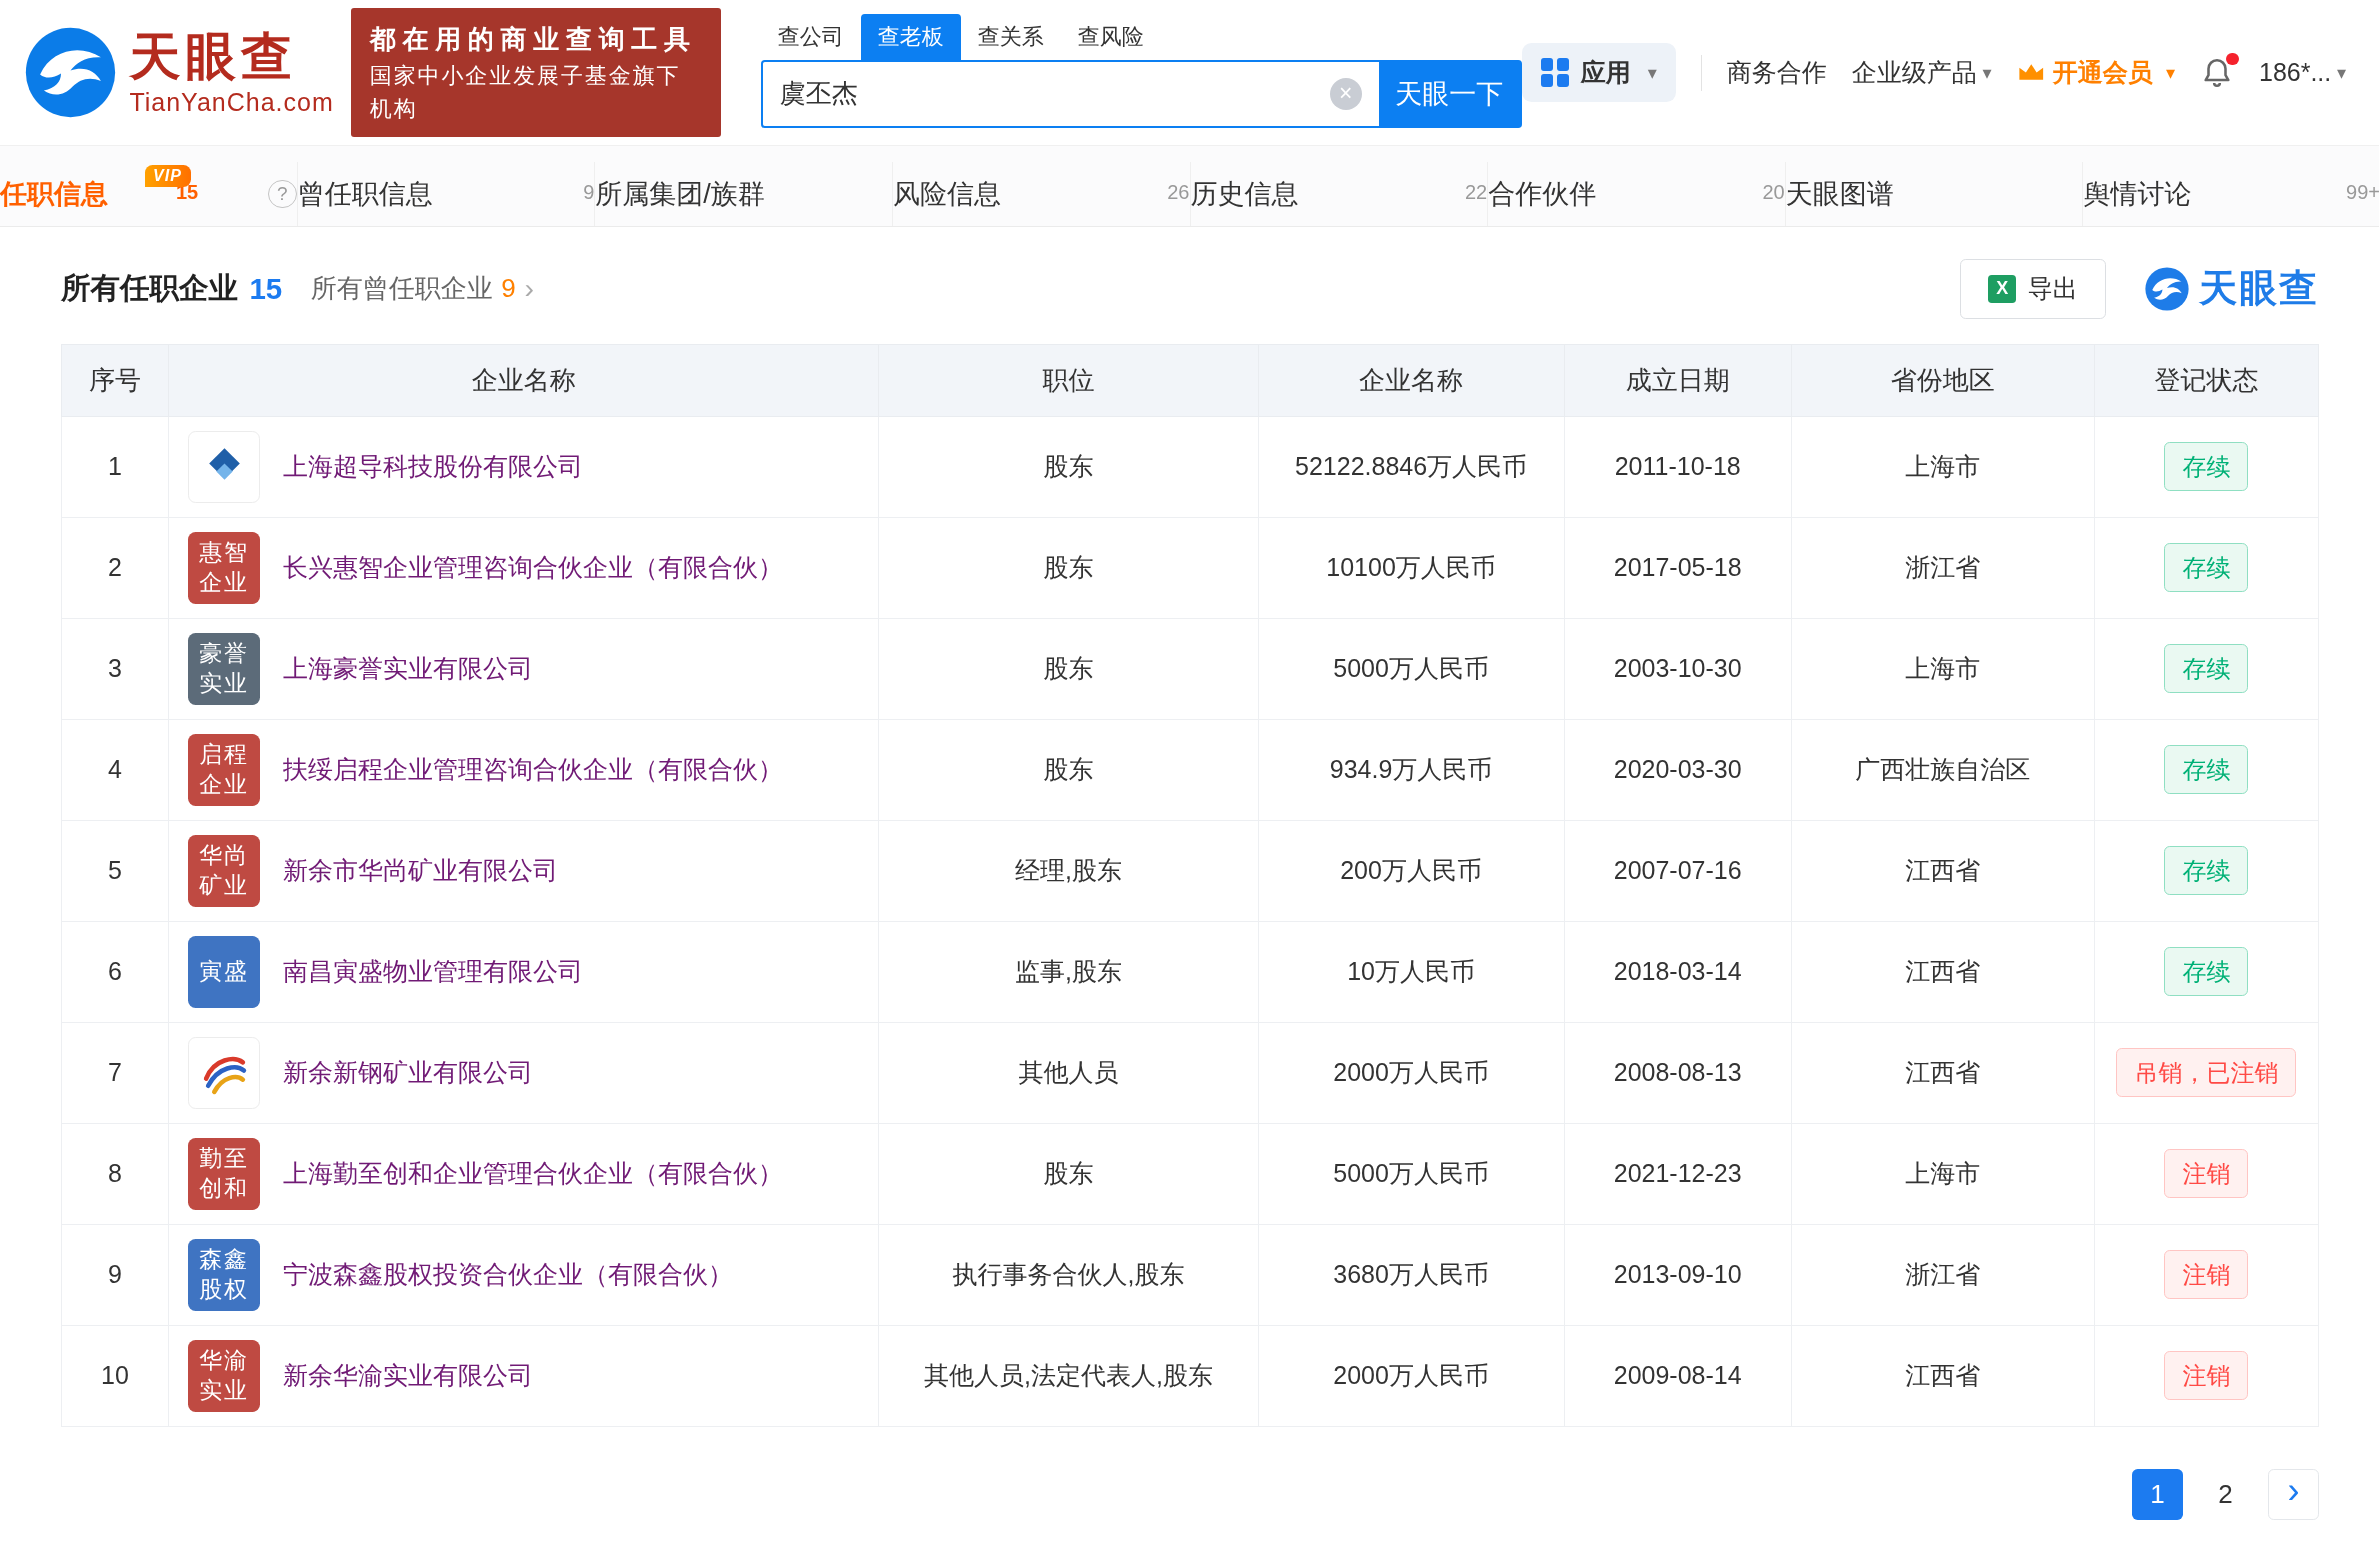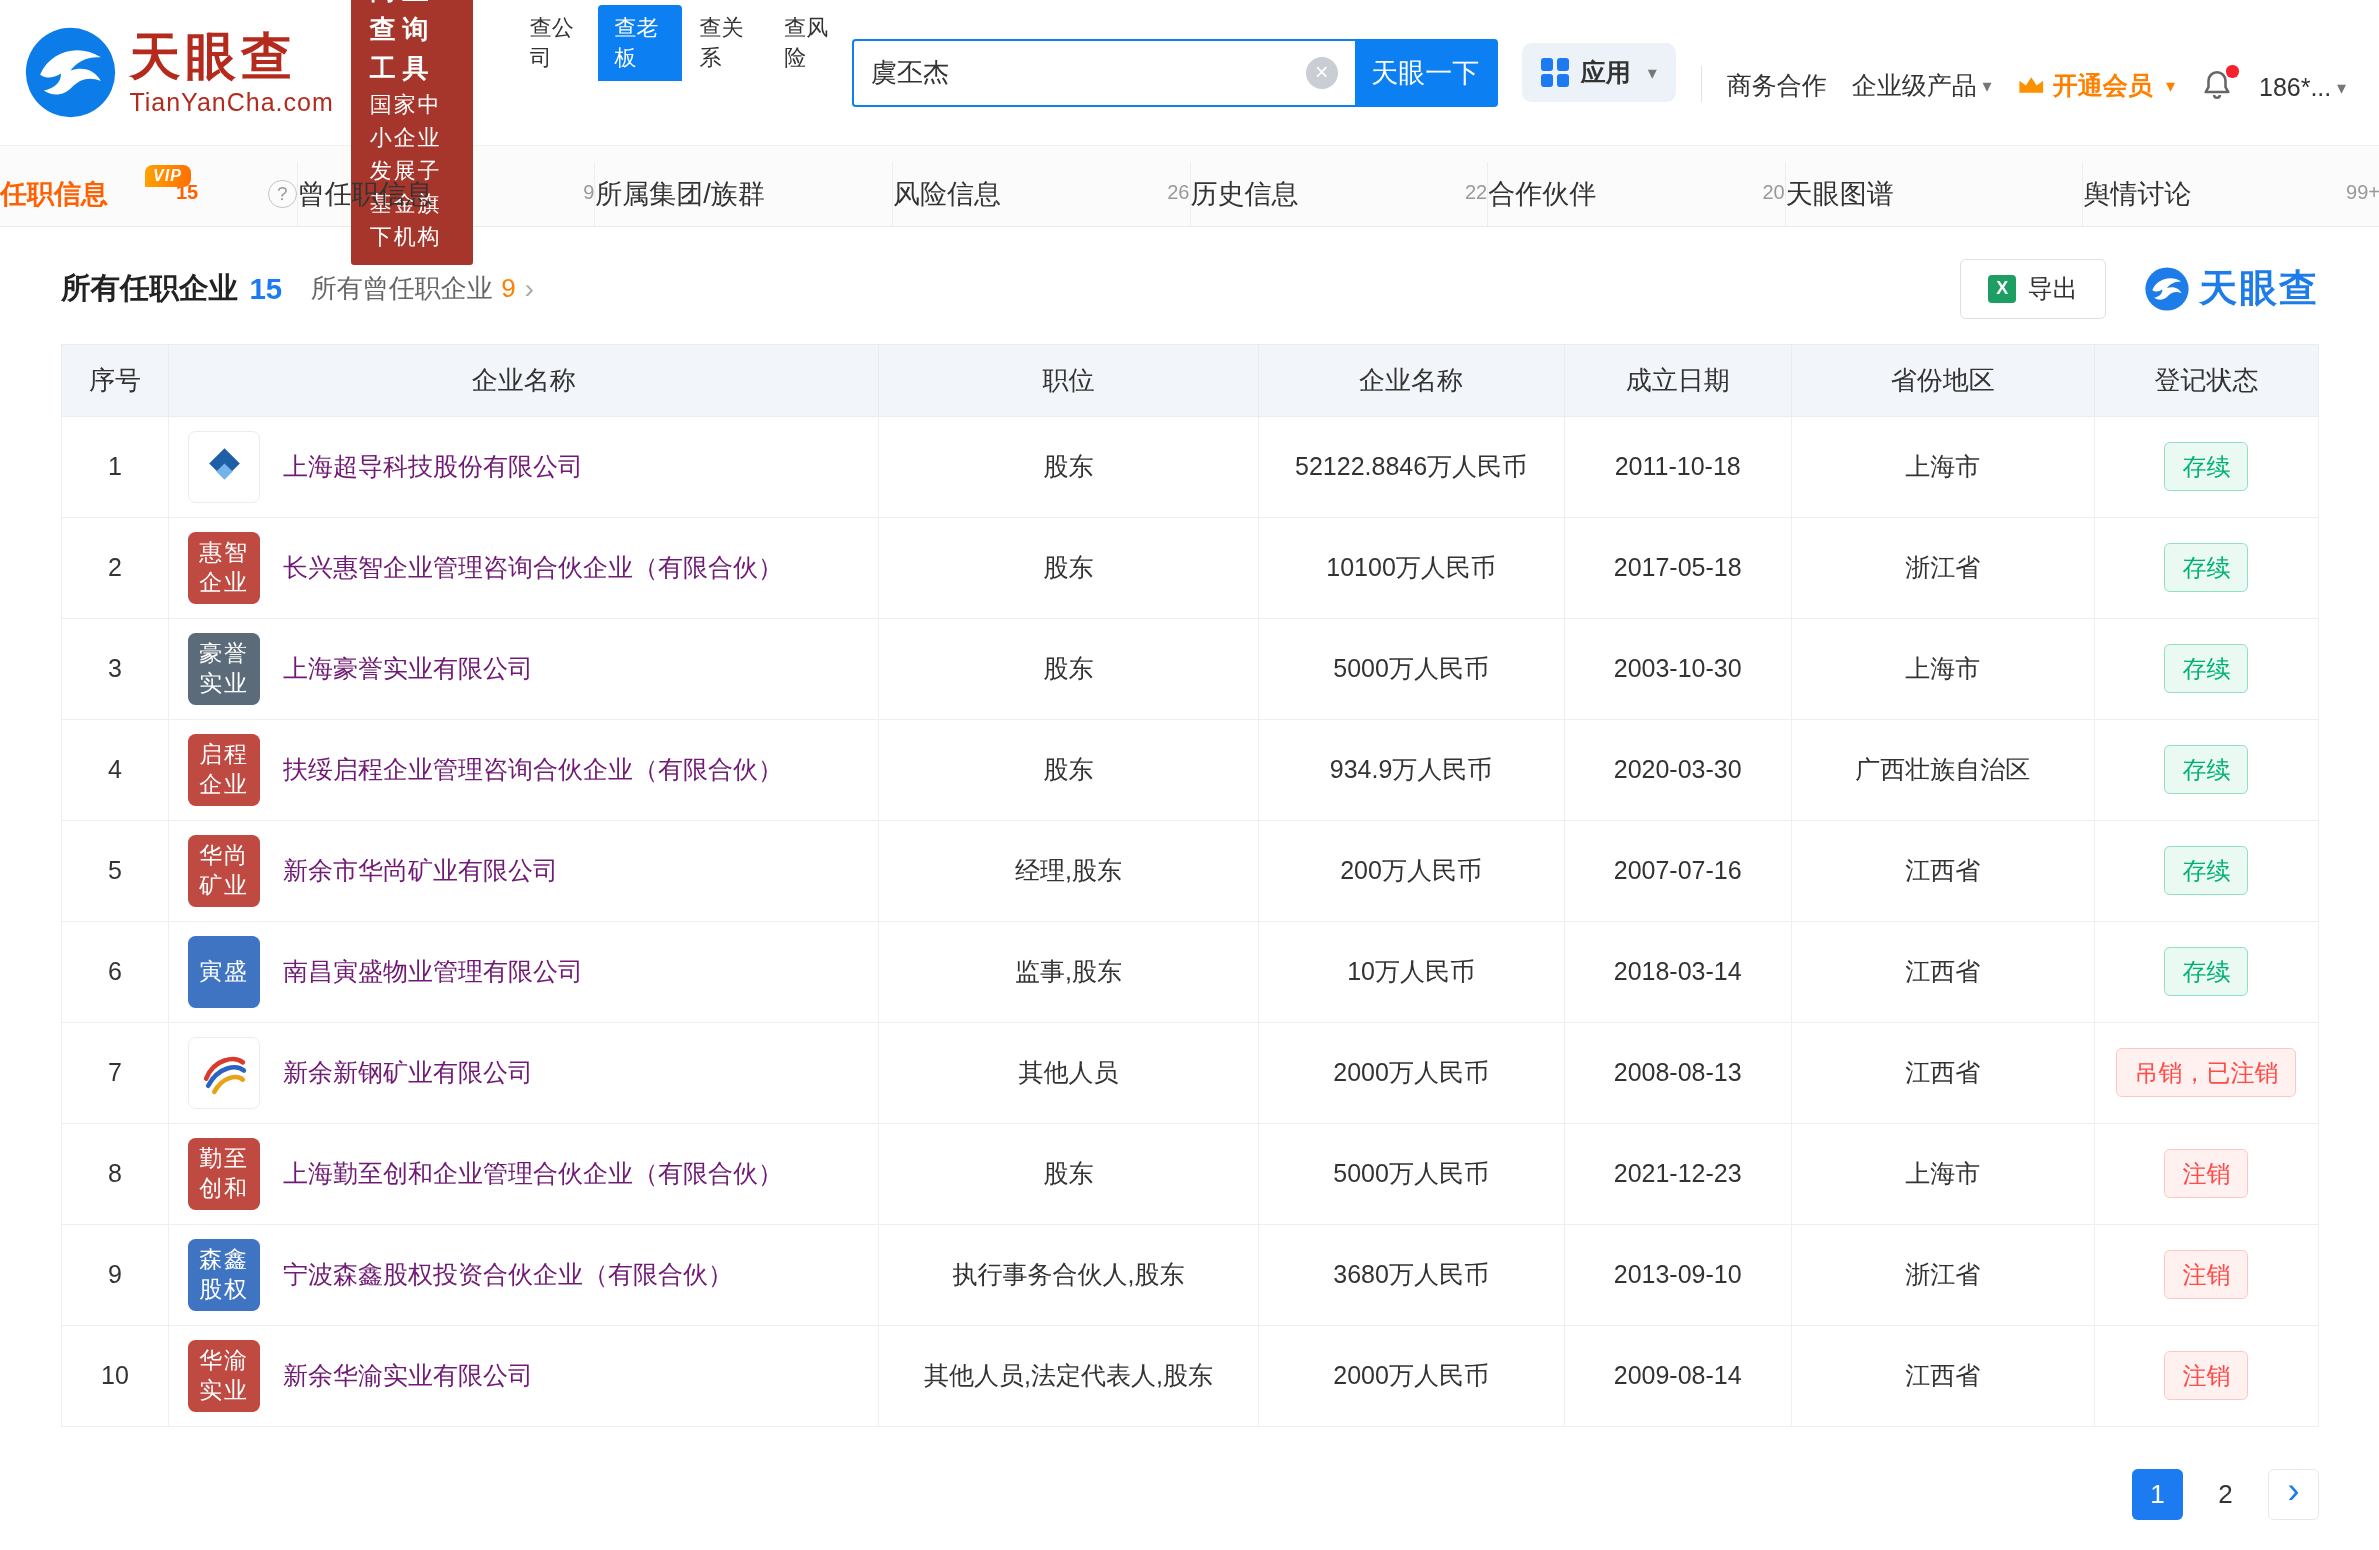--- a/index.html
+++ b/index.html
@@ -18,31 +18,31 @@
   .logo-block { display: flex; align-items: center; gap: 11.4px; cursor: pointer; }
   .logo-icon svg { width: 95px; height: 95px; display: block; }
   .logo-texts { display: flex; flex-direction: column; line-height: 1.1; }
   .wordmark { font-size: 51px; font-weight: bold; color: #B42B1E; letter-spacing: 4.8px; }
   .domain { font-size: 25px; color: #B42B1E; letter-spacing: 1px; margin-top: 3.8px; }
 
   .promo-banner { margin-left: 17px; background: #A6362B; color: #fff; padding: 12.4px 19px; border-radius: 3px; line-height: 1.5; }
   .promo-line1 { font-size: 26px; font-weight: bold; letter-spacing: 6.7px; }
   .promo-line2 { font-size: 22px; letter-spacing: 1.9px; }
 
-  .search-area { margin-left: 40px; display: flex; }
+  .search-area { margin-left: 40px; display: flex; flex-direction: column; }
   .search-tabs { display: flex; align-items: flex-end; height: 42px; }
   .search-tab { font-size: 22px; color: #333; padding: 7.6px 17px; cursor: pointer; }
   .search-tab.active { background: #0C7FF2; color: #fff; border-radius: 3.8px 3.8px 0 0; }
   .search-box { display: flex; width: 761px; height: 68px; border: 2.9px solid #0C7FF2; border-radius: 3.8px; background: #fff; }
   .search-input-wrap { flex: 1; display: flex; align-items: center; padding: 0 17px; }
   .search-input { border: none; outline: none; font-size: 26px; flex: 1; color: #333; min-width: 0; font-family: inherit; }
   .clear-icon { width: 32px; height: 32px; border-radius: 50%; background: #C9CDD4; color: #fff; display: flex; align-items: center; justify-content: center; font-size: 23px; cursor: pointer; flex-shrink: 0; }
   .search-btn { width: 141px; background: #0C7FF2; color: #fff; font-size: 27px; border: none; cursor: pointer; font-family: inherit; }
 
-  .header-right { margin-left: auto; display: flex; align-items: flex-end; gap: 25px; font-size: 25px; color: #333; white-space: nowrap; padding-left: 24px; }
+  .header-right { margin-left: auto; display: flex; align-items: center; gap: 25px; font-size: 25px; color: #333; white-space: nowrap; }
   .app-pill { display: flex; align-items: center; gap: 11.4px; background: #EDF2F8; padding: 13.3px 19px; border-radius: 9.5px; font-weight: bold; cursor: pointer; }
   .grid-icon { width: 28.5px; height: 28.5px; display: grid; grid-template-columns: 1fr 1fr; grid-template-rows: 1fr 1fr; gap: 3.8px; }
   .grid-icon span { background: #1C7BF0; border-radius: 2.9px; }
   .caret { font-size: 18px; color: #777; margin-left: 5.7px; }
   .v-div { width: 1px; height: 36px; background: #E3E3E3; }
   .hdr-link { cursor: pointer; display: flex; align-items: center; }
   .vip-link { color: #FF8000; font-weight: bold; gap: 7.6px; }
   .vip-link .caret { color: #FF8000; }
   .bell-wrap { position: relative; cursor: pointer; display: flex; align-items: center; }
   .red-dot { position: absolute; top: -2.9px; right: -4.8px; width: 12.4px; height: 12.4px; background: #F5222D; border-radius: 50%; }

